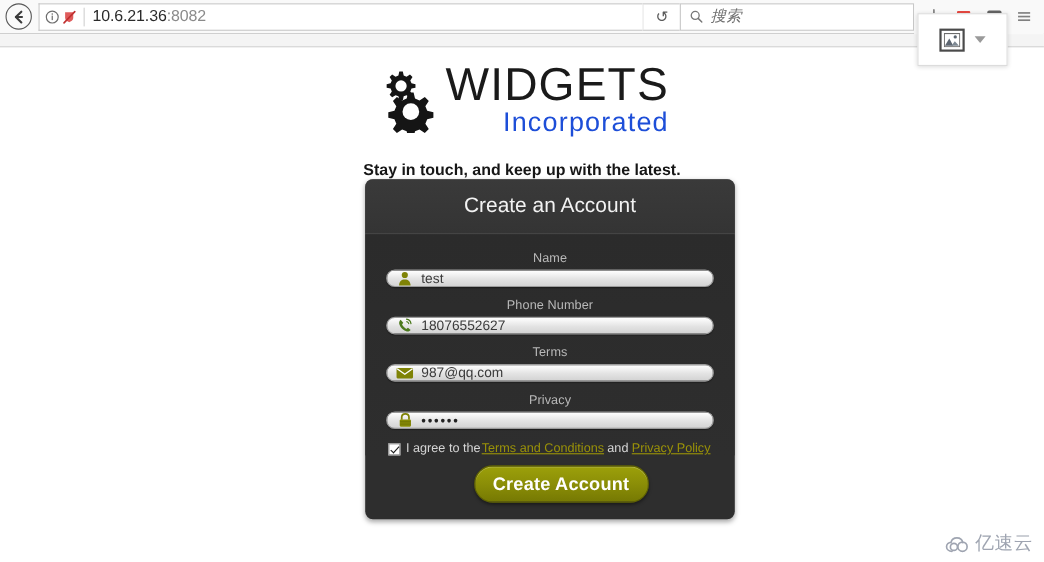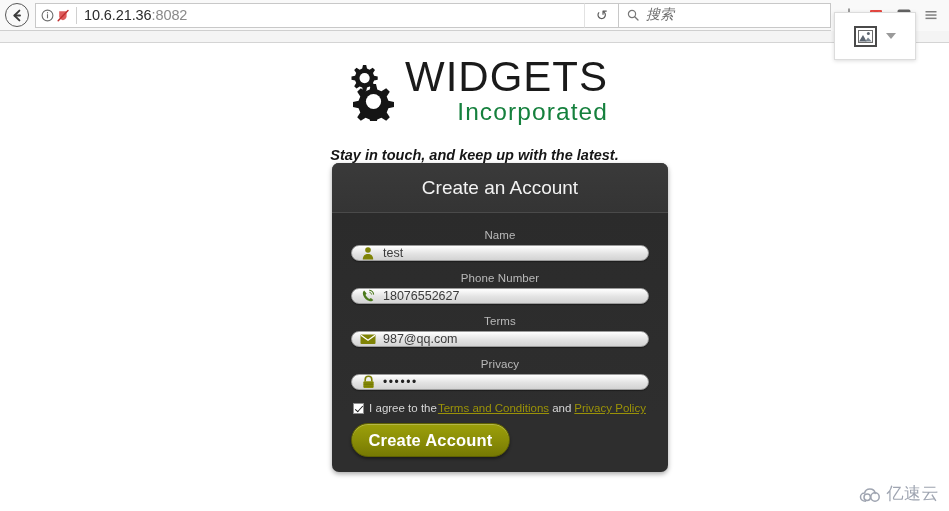--- a/index.html
+++ b/index.html
@@ -196,32 +196,31 @@
     font-family: "Liberation Sans", sans-serif;
     font-size: 42px;
     letter-spacing: 1px;
     color: #1a1a1a;
     font-weight: 400;
   }
   .logo-incorporated {
     font-family: "Liberation Sans", sans-serif;
     font-size: 24.5px;
     letter-spacing: 1.1px;
-    color: #15803d;
+    color: #1d4ed8;
     font-weight: 400;
     text-align: right;
     margin-top: 2px;
   }
 
   .tagline {
     margin-top: 22px;
     text-align: center;
     font-size: 14.5px;
     font-weight: bold;
-    font-style: italic;
     color: #161616;
   }
 
   
   .signup-card {
     position: absolute;
     left: 332px;
     top: 119px;
     width: 336px;
     background: #2e2e2e;
@@ -318,22 +317,23 @@
   }
   .terms-link {
     color: #9a9208;
     text-decoration: underline;
     margin: 0 1px;
   }
   .terms-plain { margin: 0 2px; }
 
   .btn-row {
     display: flex;
-    justify-content: flex-start;
+    justify-content: center;
     padding: 0 19px;
+    margin-left: 20px;
   }
   .create-btn {
     width: 159px;
     height: 34px;
     border-radius: 17px;
     background: linear-gradient(to bottom, #9ca00a 0%, #8b8e07 50%, #767903 100%);
     border: 1px solid #5f6102;
     color: #ffffff;
     font-size: 16.5px;
     font-weight: bold;

